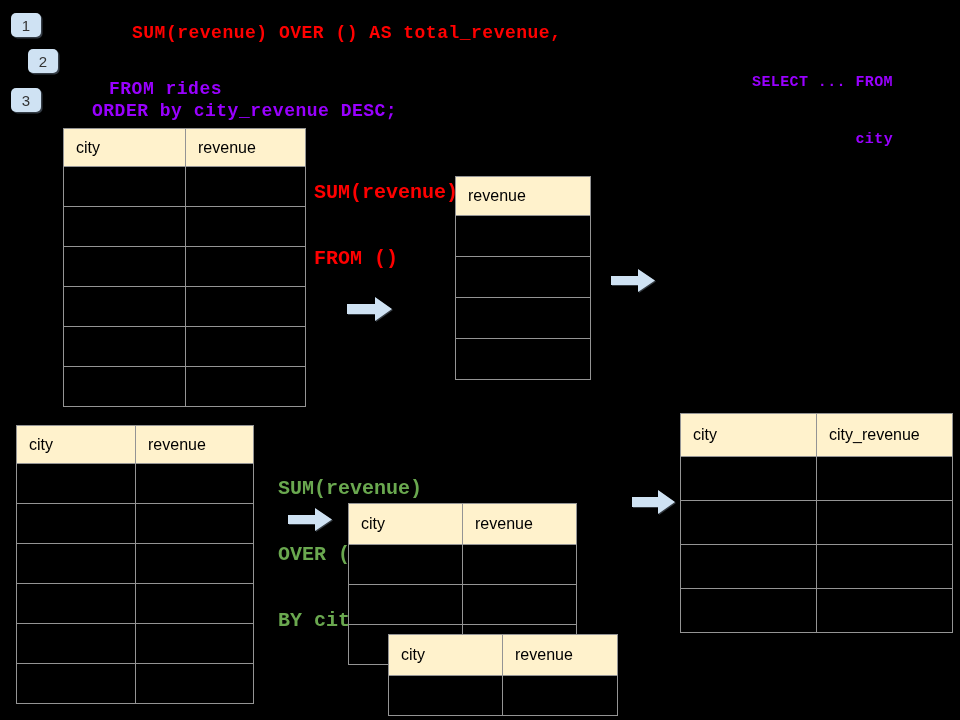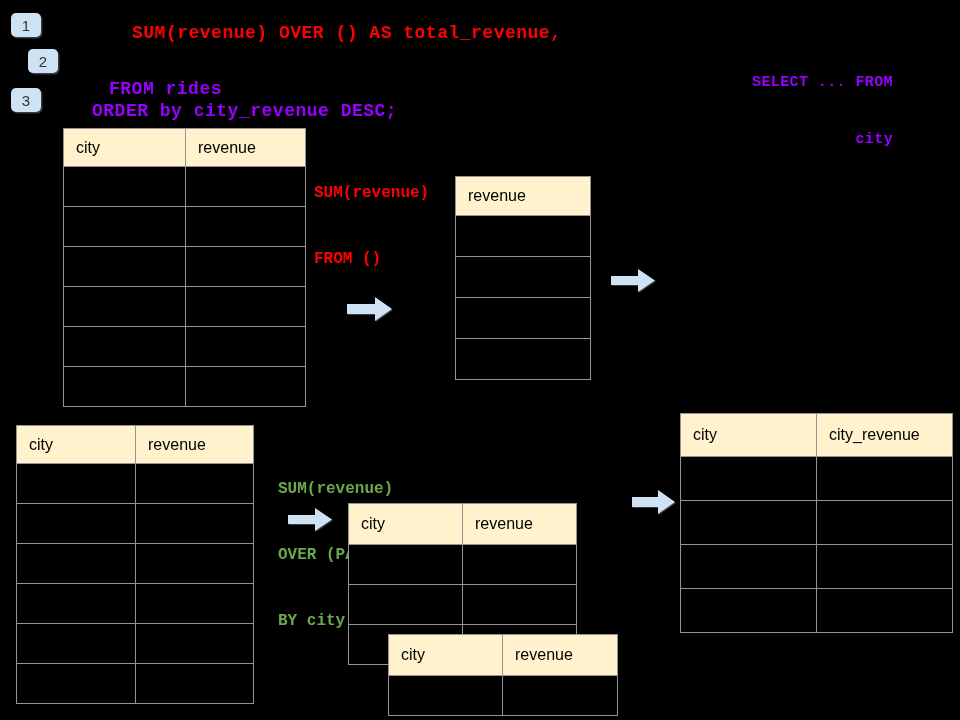--- a/index.html
+++ b/index.html
@@ -23,21 +23,21 @@
   .l1{left:88px;top:11px;}
   .l2{left:132px;top:22px;}
   .l3{left:132px;top:56px;}
   .l4{left:109px;top:78px;}
   .l5{left:92px;top:100px;}
 
   .sidecode{position:absolute;left:752px;top:35px;font-family:"Liberation Mono","DejaVu Sans Mono",monospace;
             font-weight:700;font-size:15px;letter-spacing:.4px;line-height:19px;white-space:pre;text-align:right;}
 
   .fnlabel{position:absolute;font-family:"Liberation Mono","DejaVu Sans Mono",monospace;
-           font-weight:700;font-size:16px;line-height:22px;white-space:pre;}
+           font-weight:700;font-size:20px;line-height:22px;white-space:pre;}
   .fnred{left:314px;top:138px;}
   .fngreen{left:278px;top:434px;}
 
   
   table.tbl{position:absolute;border-collapse:collapse;table-layout:fixed;background:#ec4899;}
   table.tbl th{background:#fff2cc;border:1px solid #949494;color:#000;font-weight:400;
                font-size:16px;text-align:left;padding:0 0 0 12px;}
   table.tbl td{background:#000;border:1px solid #949494;padding:0;}
 
   .tblA{left:63px;top:128px;width:242px;}   .tblA th{height:37px;} .tblA td{height:39px;}

